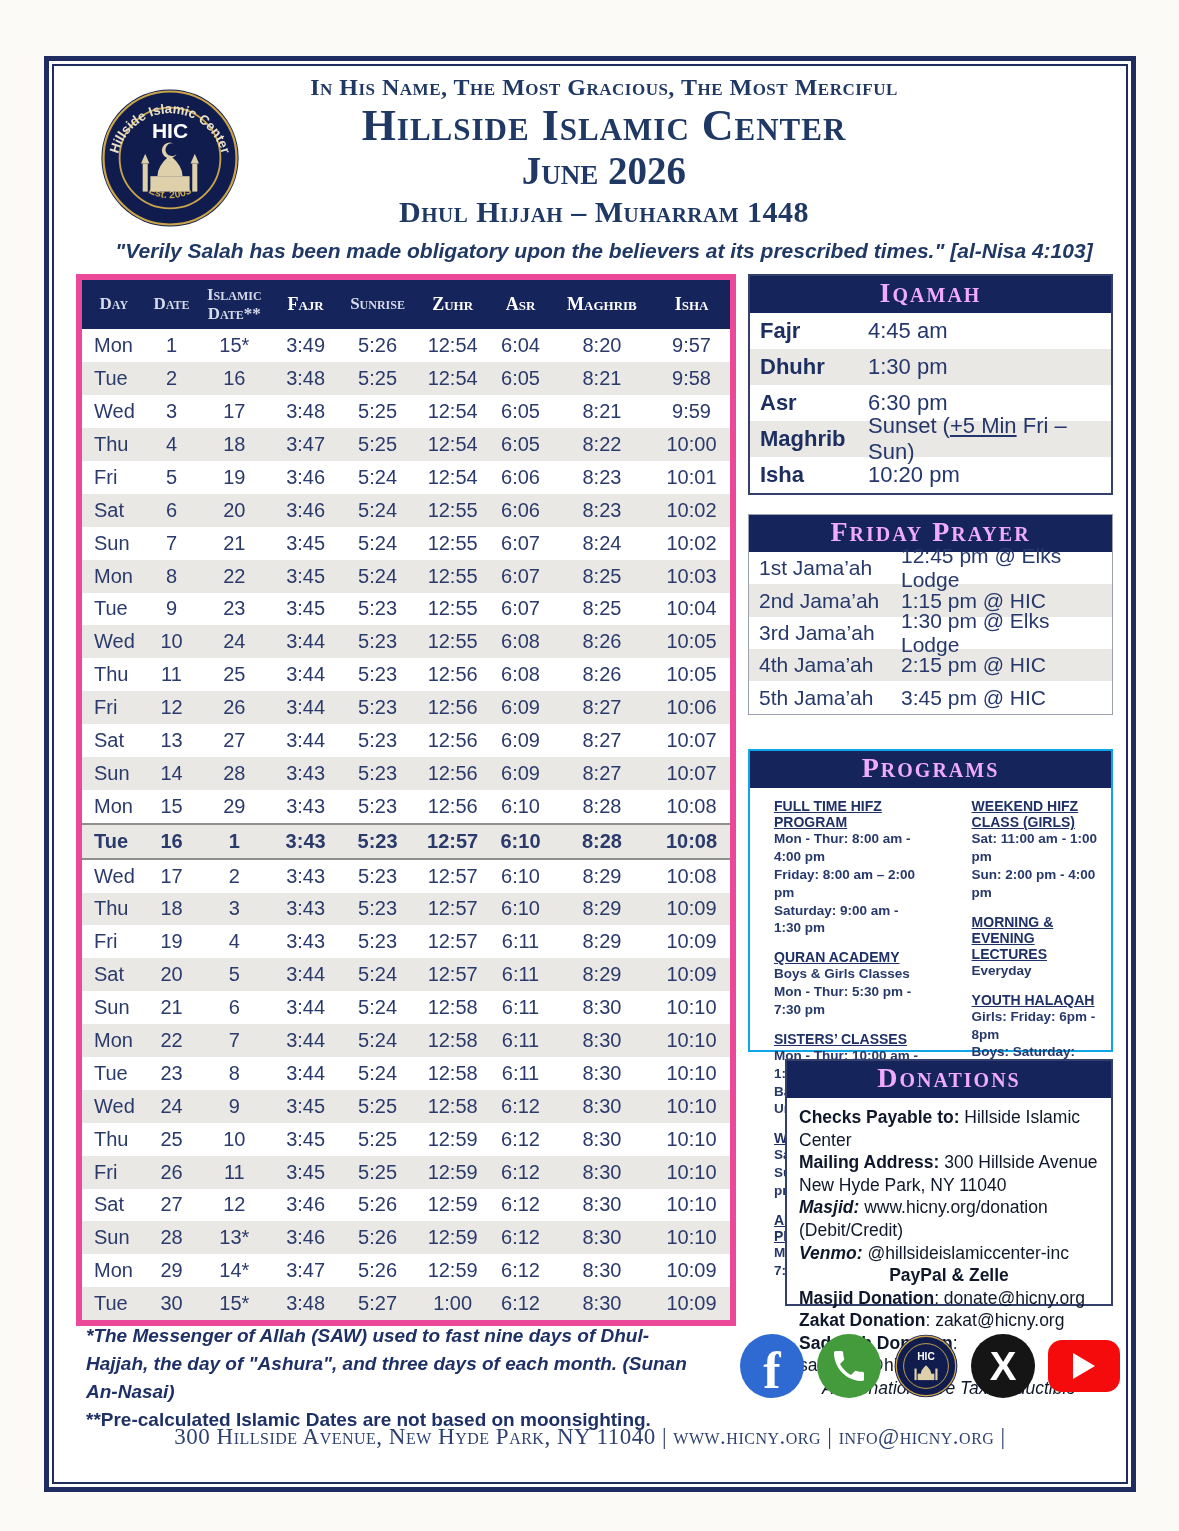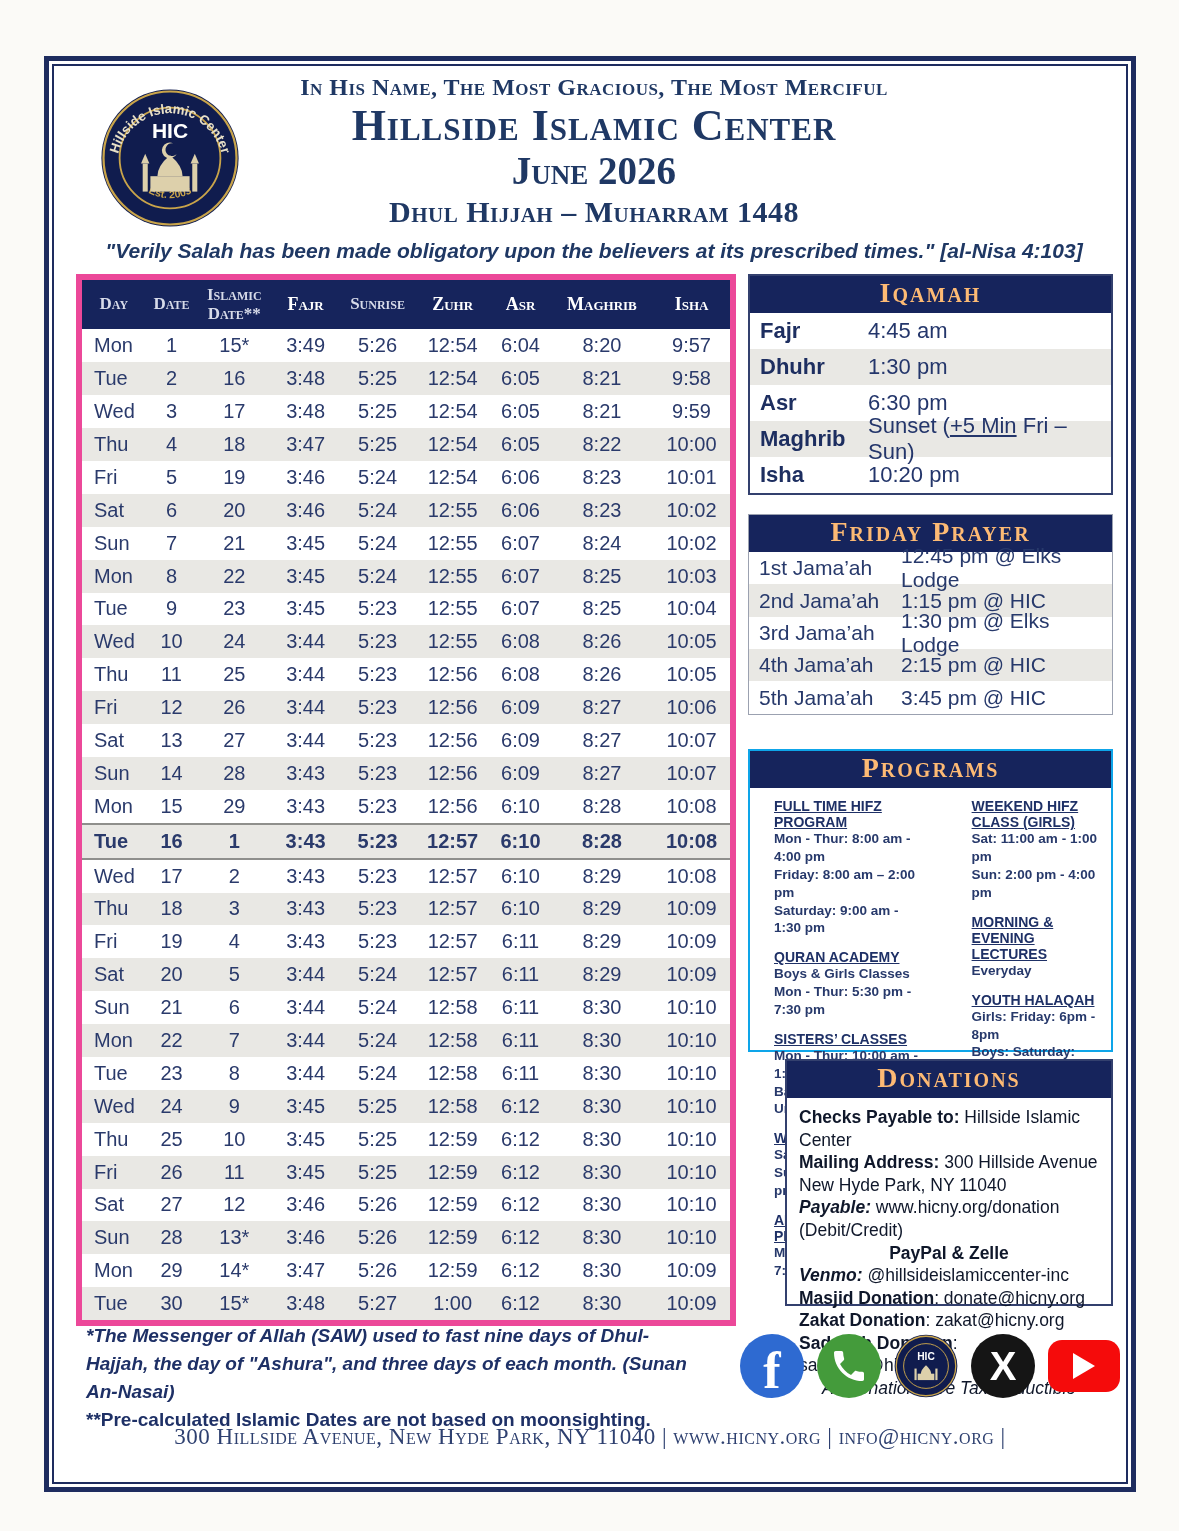--- a/index.html
+++ b/index.html
@@ -11,21 +11,21 @@
   }
   .frame-outer{
     position:absolute;left:44px;top:56px;width:1092px;height:1436px;
     border:5px solid #1e2c5f;padding:3px;background:#fff;box-sizing:border-box;
   }
   .frame-inner{
     border:2px solid #1e2c5f;height:100%;box-sizing:border-box;
     position:relative;background:#fff;overflow:hidden;
   }
   
-  .masthead{position:absolute;left:4px;top:8px;width:100%;text-align:center;color:#1f3864;}
+  .masthead{position:absolute;left:14px;top:8px;width:100%;text-align:center;color:#1f3864;}
   .bismillah{font-family:"Liberation Serif",serif;font-variant:small-caps;font-weight:700;font-size:24px;letter-spacing:.5px;}
   .page-title{font-family:"Liberation Serif",serif;font-variant:small-caps;font-weight:700;font-size:44px;line-height:1.05;margin-top:2px;letter-spacing:1px;}
   .page-month{font-family:"Liberation Serif",serif;font-variant:small-caps;font-weight:700;font-size:39px;line-height:1.05;margin-top:2px;}
   .page-hijri{font-family:"Liberation Serif",serif;font-variant:small-caps;font-weight:700;font-size:30px;line-height:1.1;margin-top:3px;letter-spacing:.5px;}
   .page-quote{font-style:italic;font-weight:700;font-size:21px;margin-top:11px;color:#1f3864;}
   .logo-wrap{position:absolute;left:46px;top:22px;width:140px;height:140px;}
   
   .content{position:absolute;left:22px;top:208px;width:1037px;display:flex;gap:12px;align-items:flex-start;}
   
   table.timetable{border-collapse:collapse;width:660px;table-layout:fixed;border:6px solid #ec4899;}
@@ -49,21 +49,21 @@
   th:nth-child(4),td:nth-child(4){width:10.6%;}
   th:nth-child(5),td:nth-child(5){width:11.6%;}
   th:nth-child(6),td:nth-child(6){width:11.6%;}
   th:nth-child(7),td:nth-child(7){width:9.3%;}
   th:nth-child(8),td:nth-child(8){width:15.9%;}
   th:nth-child(9),td:nth-child(9){width:11.9%;}
   
   .rightcol{width:365px;display:flex;flex-direction:column;}
   .box{box-sizing:border-box;background:#fff;}
   .box-header{
-    background:#16245c;color:#fdba74;text-align:center;
+    background:#16245c;color:#f0abfc;text-align:center;
     font-family:"Liberation Serif",serif;font-variant:small-caps;font-weight:600;
     font-size:28px;letter-spacing:2px;padding:1px 0 4px;line-height:1.15;
   }
   .iqamah-box{border:2px solid #33406e;height:221px;}
   .friday-box{border:1px solid #9ba1b0;height:201px;margin-top:19px;}
   .programs-box{border:2px solid #0ea5e9;height:303px;margin-top:34px;}
   .donations-box{border:2px solid #33406e;height:247px;margin-top:7px;margin-left:37px;}
   .irow{display:flex;align-items:center;height:35.9px;padding-left:10px;font-size:22px;color:#24366b;}
   .irow:nth-child(even){background:#e9e8e4;}
   .ilabel{width:108px;font-weight:700;color:#1d2e60;flex:none;}
@@ -597,23 +597,23 @@
               </div>
         </div>
       </div>
 
       <div class="box donations-box">
         <div class="box-header">Donations</div>
         <div class="donations-body">
               <div class="dline"><span class="dlabel bold">Checks Payable to:</span><span class="dtext"> Hillside Islamic Center</span></div>
               <div class="dline"><span class="dlabel bold">Mailing Address:</span><span class="dtext"> 300 Hillside Avenue</span></div>
               <div class="dline"><span class="dtext">New Hyde Park, NY 11040</span></div>
-              <div class="dline"><span class="dlabel bold-italic">Payable:</span><span class="dtext"> www.hicny.org/donation (Debit/Credit)</span></div>
+              <div class="dline"><span class="dlabel bold-italic">Masjid:</span><span class="dtext"> www.hicny.org/donation (Debit/Credit)</span></div>
+              <div class="dline"><span class="dlabel bold-italic">Venmo:</span><span class="dtext"> @hillsideislamiccenter-inc</span></div>
               <div class="dline center"><span class="dlabel bold">PayPal &amp; Zelle</span></div>
-              <div class="dline"><span class="dlabel bold-italic">Venmo:</span><span class="dtext"> @hillsideislamiccenter-inc</span></div>
               <div class="dline"><span class="dlabel bold">Masjid Donation</span><span class="dtext">: donate@hicny.org</span></div>
               <div class="dline"><span class="dlabel bold">Zakat Donation</span><span class="dtext">: zakat@hicny.org</span></div>
               <div class="dline"><span class="dlabel bold">Sadaqah Donation</span><span class="dtext">: sadaqah@hicny.org</span></div>
               <div class="dline center"><span class="dtext italic">All Donations are Tax-Deductible</span></div>
             </div>
       </div>
 
     </div>
   </div>
 

